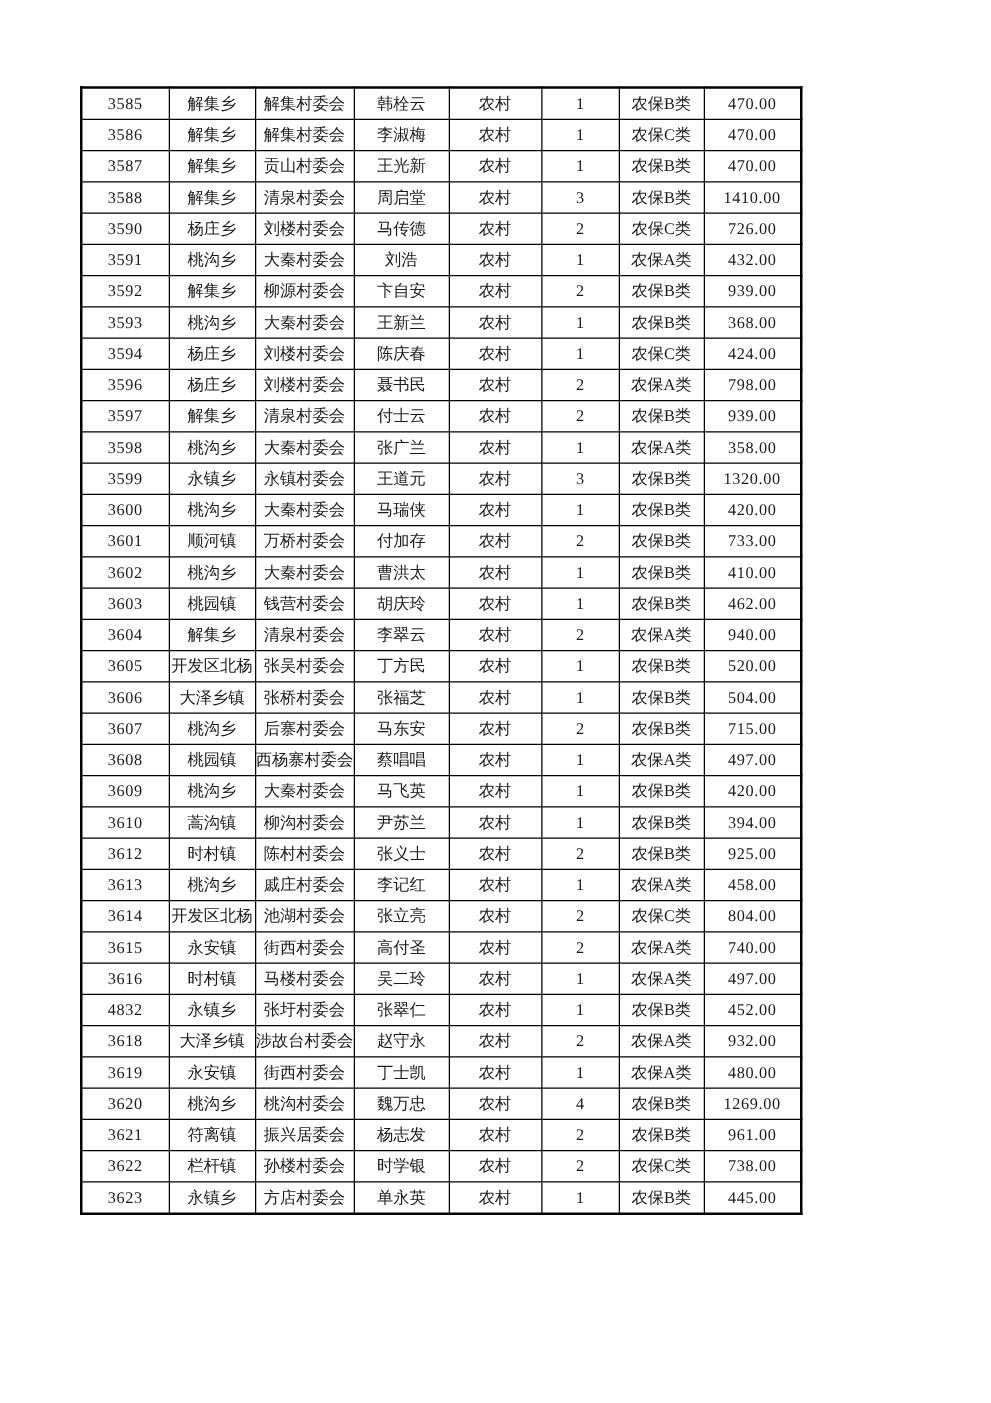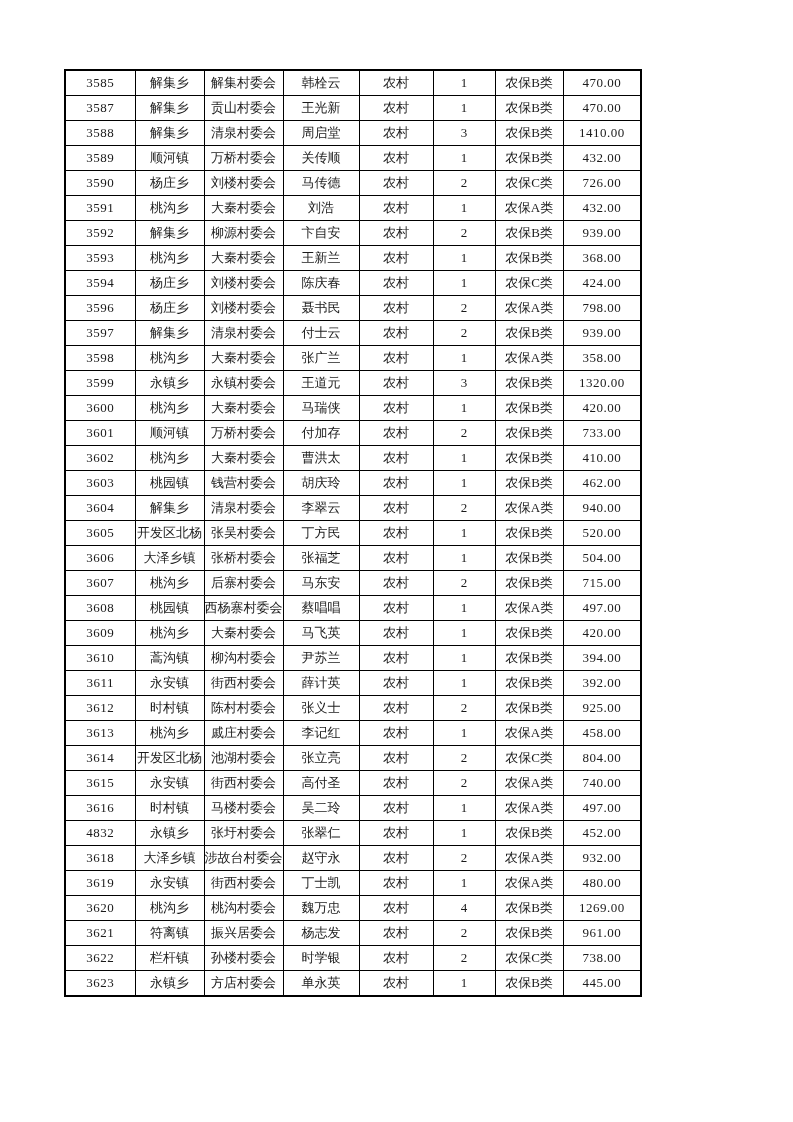--- a/index.html
+++ b/index.html
@@ -58,48 +58,48 @@
           <td class="c-seq">3585</td>
           <td class="c-township">解集乡</td>
           <td class="c-village-committee">解集村委会</td>
           <td class="c-person-name">韩栓云</td>
           <td class="c-category">农村</td>
           <td class="c-person-count">1</td>
           <td class="c-insurance-class">农保B类</td>
           <td class="c-amount">470.00</td>
         </tr>
         <tr>
+          <td class="c-seq">3586</td>
+          <td class="c-township">解集乡</td>
+          <td class="c-village-committee">解集村委会</td>
+          <td class="c-person-name">李淑梅</td>
+          <td class="c-category">农村</td>
+          <td class="c-person-count">1</td>
+          <td class="c-insurance-class">农保C类</td>
+          <td class="c-amount">470.00</td>
+        </tr>
+        <tr>
           <td class="c-seq">3587</td>
           <td class="c-township">解集乡</td>
           <td class="c-village-committee">贡山村委会</td>
           <td class="c-person-name">王光新</td>
           <td class="c-category">农村</td>
           <td class="c-person-count">1</td>
           <td class="c-insurance-class">农保B类</td>
           <td class="c-amount">470.00</td>
         </tr>
         <tr>
           <td class="c-seq">3588</td>
           <td class="c-township">解集乡</td>
           <td class="c-village-committee">清泉村委会</td>
           <td class="c-person-name">周启堂</td>
           <td class="c-category">农村</td>
           <td class="c-person-count">3</td>
           <td class="c-insurance-class">农保B类</td>
           <td class="c-amount">1410.00</td>
-        </tr>
-        <tr>
-          <td class="c-seq">3589</td>
-          <td class="c-township">顺河镇</td>
-          <td class="c-village-committee">万桥村委会</td>
-          <td class="c-person-name">关传顺</td>
-          <td class="c-category">农村</td>
-          <td class="c-person-count">1</td>
-          <td class="c-insurance-class">农保B类</td>
-          <td class="c-amount">432.00</td>
         </tr>
         <tr>
           <td class="c-seq">3590</td>
           <td class="c-township">杨庄乡</td>
           <td class="c-village-committee">刘楼村委会</td>
           <td class="c-person-name">马传德</td>
           <td class="c-category">农村</td>
           <td class="c-person-count">2</td>
           <td class="c-insurance-class">农保C类</td>
           <td class="c-amount">726.00</td>
@@ -286,30 +286,20 @@
         </tr>
         <tr>
           <td class="c-seq">3610</td>
           <td class="c-township">蒿沟镇</td>
           <td class="c-village-committee">柳沟村委会</td>
           <td class="c-person-name">尹苏兰</td>
           <td class="c-category">农村</td>
           <td class="c-person-count">1</td>
           <td class="c-insurance-class">农保B类</td>
           <td class="c-amount">394.00</td>
-        </tr>
-        <tr>
-          <td class="c-seq">3611</td>
-          <td class="c-township">永安镇</td>
-          <td class="c-village-committee">街西村委会</td>
-          <td class="c-person-name">薛计英</td>
-          <td class="c-category">农村</td>
-          <td class="c-person-count">1</td>
-          <td class="c-insurance-class">农保B类</td>
-          <td class="c-amount">392.00</td>
         </tr>
         <tr>
           <td class="c-seq">3612</td>
           <td class="c-township">时村镇</td>
           <td class="c-village-committee">陈村村委会</td>
           <td class="c-person-name">张义士</td>
           <td class="c-category">农村</td>
           <td class="c-person-count">2</td>
           <td class="c-insurance-class">农保B类</td>
           <td class="c-amount">925.00</td>

